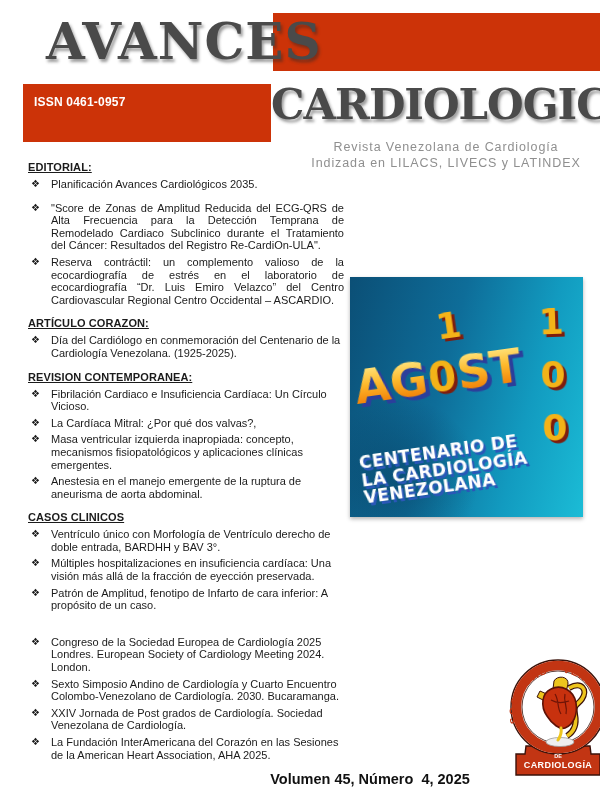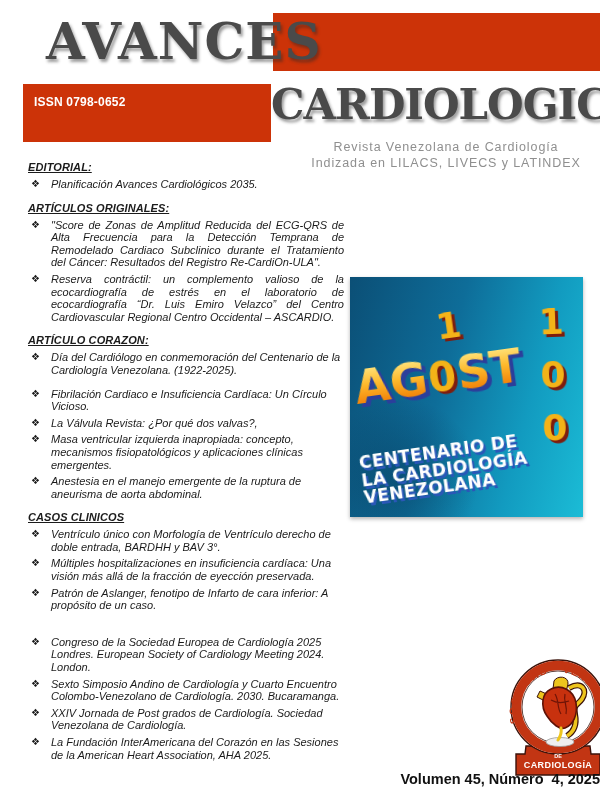--- a/index.html
+++ b/index.html
@@ -14,21 +14,21 @@
               font-size:12px;line-height:16px;letter-spacing:0.2px;}
   .title{position:absolute;font-family:"DejaVu Serif","Liberation Serif",serif;font-weight:bold;
          color:#4a4a4a;text-shadow:2px 3px 3px rgba(40,40,40,0.45);white-space:nowrap;}
   .t-avances{left:26px;top:12px;font-size:50px;letter-spacing:1px;}
   .t-cardio{left:251px;top:80px;font-size:42px;letter-spacing:-1px;}
   .subtitle{position:absolute;left:258px;top:140px;width:336px;text-align:center;
             color:#8f8f8f;font-size:12.5px;line-height:15.5px;letter-spacing:0.9px;}
 
   
   .toc{position:absolute;left:8px;top:161px;width:316px;font-size:11px;line-height:12.6px;}
-  .sec{margin-bottom:11px;font-style:italic;}
+  .sec{margin-bottom:11px;}
   .sec h3{margin:0 0 4px 0;font-size:11px;line-height:13px;font-weight:bold;
           text-decoration:underline;letter-spacing:0.1px;}
   .sec ul{margin:0;padding:0;list-style:none;}
   .sec li{position:relative;padding-left:23px;margin:0 0 4px 0;}
   .blt{position:absolute;left:3px;top:0;font-size:10px;color:#1b1b1b;}
   .txt{display:block;}
   .txt.j{text-align:justify;}
   .sec.noticias{margin-top:24px;}
 
   
@@ -51,34 +51,34 @@
           font-size:36px;line-height:53px;transform:rotate(-2deg);}
   .cent{position:absolute;left:8px;top:178px;width:200px;transform:rotate(-8deg);
         transform-origin:left top;color:#ffffff;font-weight:bold;font-size:17px;line-height:17.5px;
         letter-spacing:0.4px;filter:drop-shadow(2px 3px 0 #2a57b8);
         font-family:"DejaVu Sans","Liberation Sans",sans-serif;white-space:nowrap;}
 
   
   .logo{position:absolute;left:483px;top:654px;width:110px;height:125px;}
 
   
-  .footer{position:absolute;left:120px;top:771px;width:460px;text-align:right;
+  .footer{position:absolute;left:120px;top:771px;width:460px;text-align:center;
           font-weight:bold;font-size:14.5px;color:#111;white-space:pre;}
 </style>
 </head>
 <body>
 
 <div class="page">
 
   <div class="redbar bar-top"></div>
   <div class="title t-avances">AVANCES</div>
 
   <div class="redbar bar-issn"></div>
   <div class="issn-block">
-    <div>ISSN 0798-0652</div>
+    <div>ISSN 0461-0957</div>
   </div>
   <div class="title t-cardio">CARDIOLOGICOS</div>
 
   <div class="subtitle">
     <div>Revista Venezolana de Cardiología</div>
     <div>Indizada en LILACS, LIVECS y LATINDEX</div>
   </div>
 
   <div class="toc">
 
@@ -86,52 +86,52 @@
       <h3>EDITORIAL:</h3>
       <ul>
         <li>
           <span class="blt">❖</span>
           <span class="txt">Planificación Avances Cardiológicos 2035.</span>
         </li>
       </ul>
     </div>
 
     <div class="sec">
-      <h3>ARTÍCULOS ORIGINALES:</h3>
       <ul>
         <li>
           <span class="blt">❖</span>
           <span class="txt j">"Score de Zonas de Amplitud Reducida del ECG-QRS de Alta Frecuencia para la Detección Temprana de Remodelado Cardiaco Subclinico durante el Tratamiento del Cáncer: Resultados del Registro Re-CardiOn-ULA".</span>
         </li>
         <li>
           <span class="blt">❖</span>
           <span class="txt j">Reserva contráctil: un complemento valioso de la ecocardiografía de estrés en el laboratorio de ecocardiografía “Dr. Luis Emiro Velazco” del Centro Cardiovascular Regional Centro Occidental – ASCARDIO.</span>
         </li>
       </ul>
     </div>
 
     <div class="sec">
       <h3>ARTÍCULO CORAZON:</h3>
       <ul>
         <li>
           <span class="blt">❖</span>
-          <span class="txt">Día del Cardiólogo en conmemoración del Centenario de la Cardiología Venezolana.   (1922-2025).</span>
-        </li>
-      </ul>
-    </div>
-
-    <div class="sec">
+          <span class="txt">Día del Cardiólogo en conmemoración del Centenario de la Cardiología Venezolana.   (1925-2025).</span>
+        </li>
+      </ul>
+    </div>
+
+    <div class="sec">
+      <h3>REVISION CONTEMPORANEA:</h3>
       <ul>
         <li>
           <span class="blt">❖</span>
           <span class="txt">Fibrilación Cardiaco e Insuficiencia Cardíaca: Un Círculo Vicioso.</span>
         </li>
         <li>
           <span class="blt">❖</span>
-          <span class="txt">La Válvula Revista: ¿Por qué dos valvas?,</span>
+          <span class="txt">La Cardíaca Mitral: ¿Por qué dos valvas?,</span>
         </li>
         <li>
           <span class="blt">❖</span>
           <span class="txt">Masa ventricular izquierda inapropiada: concepto, mecanismos fisiopatológicos y aplicaciones clínicas emergentes.</span>
         </li>
         <li>
           <span class="blt">❖</span>
           <span class="txt">Anestesia en el manejo emergente de la ruptura de aneurisma de aorta abdominal.</span>
         </li>
       </ul>
@@ -143,21 +143,21 @@
         <li>
           <span class="blt">❖</span>
           <span class="txt">Ventrículo único con Morfología de Ventrículo derecho de doble entrada, BARDHH y BAV 3°.</span>
         </li>
         <li>
           <span class="blt">❖</span>
           <span class="txt">Múltiples hospitalizaciones en insuficiencia cardíaca: Una visión más allá de la fracción de eyección preservada.</span>
         </li>
         <li>
           <span class="blt">❖</span>
-          <span class="txt">Patrón de Aslanger, fenotipo de Infarto de cara inferior: A propósito de un caso.</span>
+          <span class="txt">Patrón de Amplitud, fenotipo de Infarto de cara inferior: A propósito de un caso.</span>
         </li>
       </ul>
     </div>
 
     <div class="sec noticias">
       <ul>
         <li>
           <span class="blt">❖</span>
           <span class="txt">Congreso de la Sociedad Europea de Cardiología 2025 Londres. European Society of Cardiology Meeting 2024. London.</span>
         </li>

